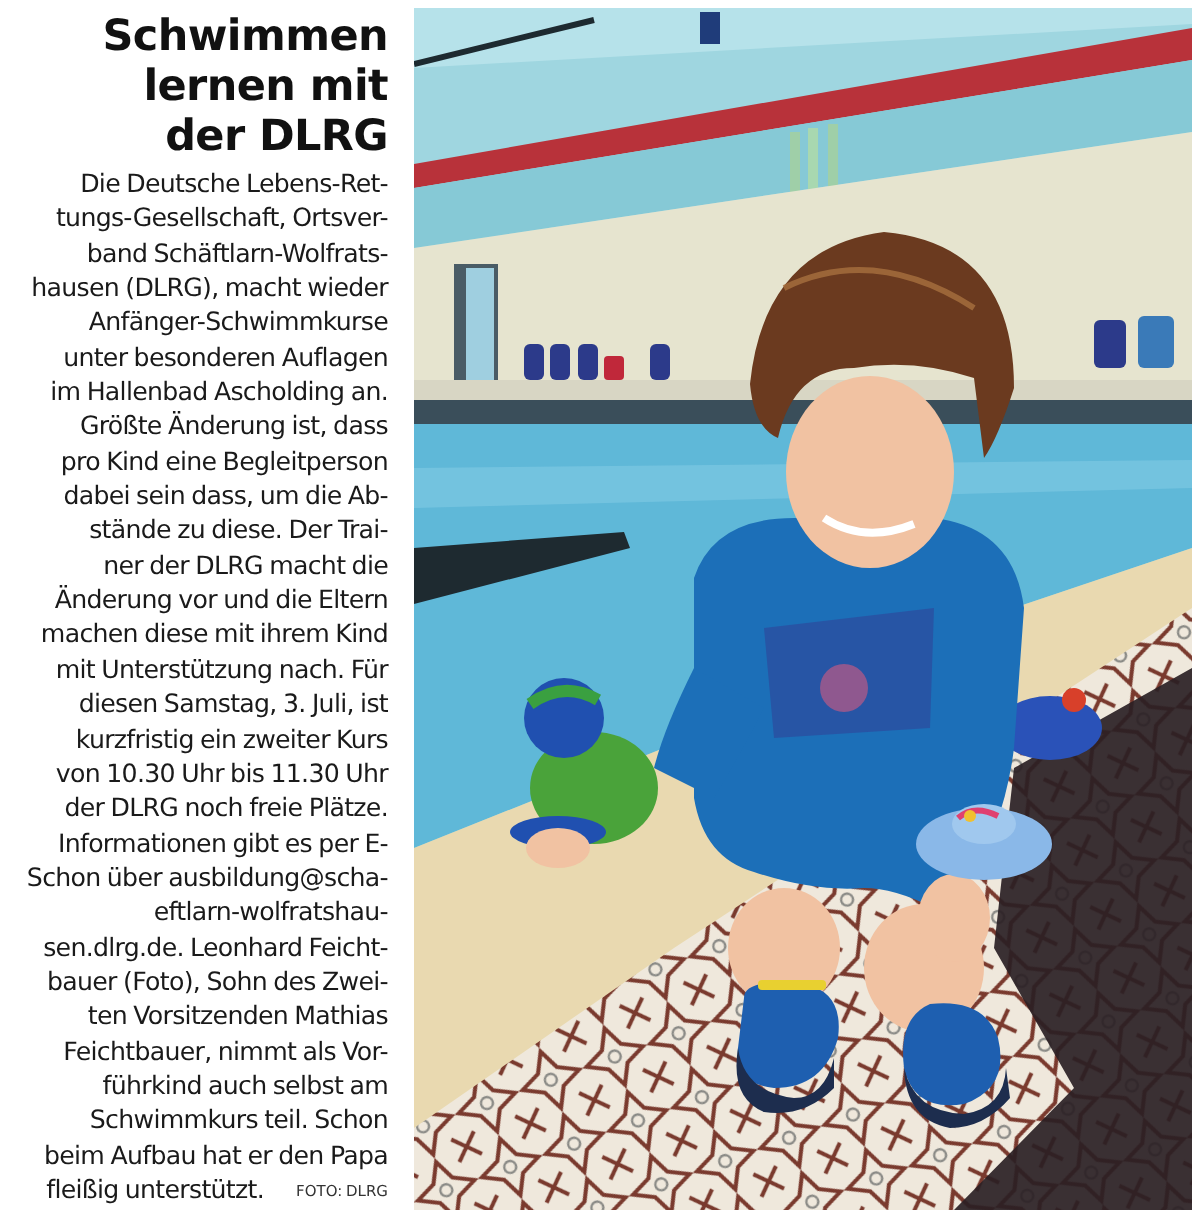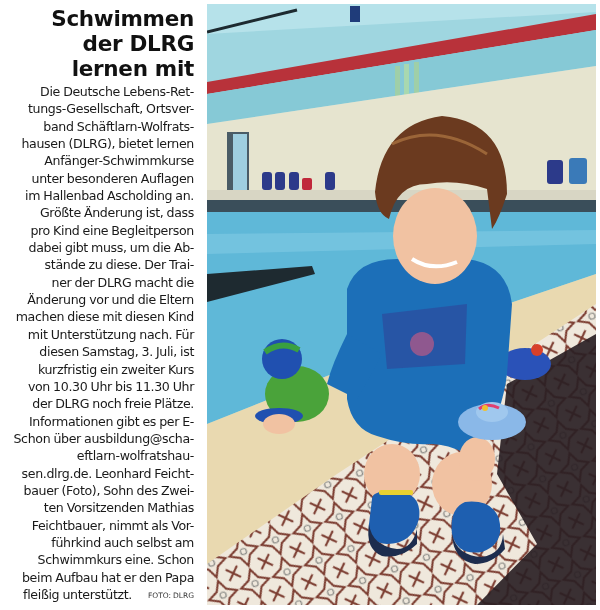--- a/index.html
+++ b/index.html
@@ -46,52 +46,52 @@
     .photo svg { display: block; width: 389px; height: 601px; }
   </style>
 </head>
 <body>
 
 <div class="article">
 
   <div class="text-col">
     <h1 class="headline">
       <span>Schwimmen</span>
+      <span>lernen mit</span>
       <span>der DLRG</span>
-      <span>lernen mit</span>
     </h1>
     <div class="body-text">
       <span>Die Deutsche Lebens-Ret-</span>
       <span>tungs-Gesellschaft, Ortsver-</span>
       <span>band Schäftlarn-Wolfrats-</span>
-      <span>hausen (DLRG), bietet lernen</span>
+      <span>hausen (DLRG), macht wieder</span>
       <span>Anfänger-Schwimmkurse</span>
       <span>unter besonderen Auflagen</span>
       <span>im Hallenbad Ascholding an.</span>
       <span>Größte Änderung ist, dass</span>
       <span>pro Kind eine Begleitperson</span>
-      <span>dabei gibt muss, um die Ab-</span>
+      <span>dabei sein dass, um die Ab-</span>
       <span>stände zu diese. Der Trai-</span>
       <span>ner der DLRG macht die</span>
       <span>Änderung vor und die Eltern</span>
-      <span>machen diese mit diesen Kind</span>
+      <span>machen diese mit ihrem Kind</span>
       <span>mit Unterstützung nach. Für</span>
       <span>diesen Samstag, 3. Juli, ist</span>
       <span>kurzfristig ein zweiter Kurs</span>
       <span>von 10.30 Uhr bis 11.30 Uhr</span>
       <span>der DLRG noch freie Plätze.</span>
       <span>Informationen gibt es per E-</span>
       <span>Schon über ausbildung@scha-</span>
       <span>eftlarn-wolfratshau-</span>
       <span>sen.dlrg.de. Leonhard Feicht-</span>
       <span>bauer (Foto), Sohn des Zwei-</span>
       <span>ten Vorsitzenden Mathias</span>
       <span>Feichtbauer, nimmt als Vor-</span>
       <span>führkind auch selbst am</span>
-      <span>Schwimmkurs eine. Schon</span>
+      <span>Schwimmkurs teil. Schon</span>
       <span>beim Aufbau hat er den Papa</span>
       <span><span style="display:inline">fleißig unterstützt.</span><span class="credit" style="display:inline">FOTO: DLRG</span></span>
     </div>
   </div>
 
   <div class="photo">
     <svg viewBox="0 0 389 601" xmlns="http://www.w3.org/2000/svg">
 
       <rect x="0" y="0" width="389" height="110" fill="#9fd6e0"></rect>
       <polygon points="0,0 389,0 389,8 0,30" fill="#b6e2ea"></polygon>

